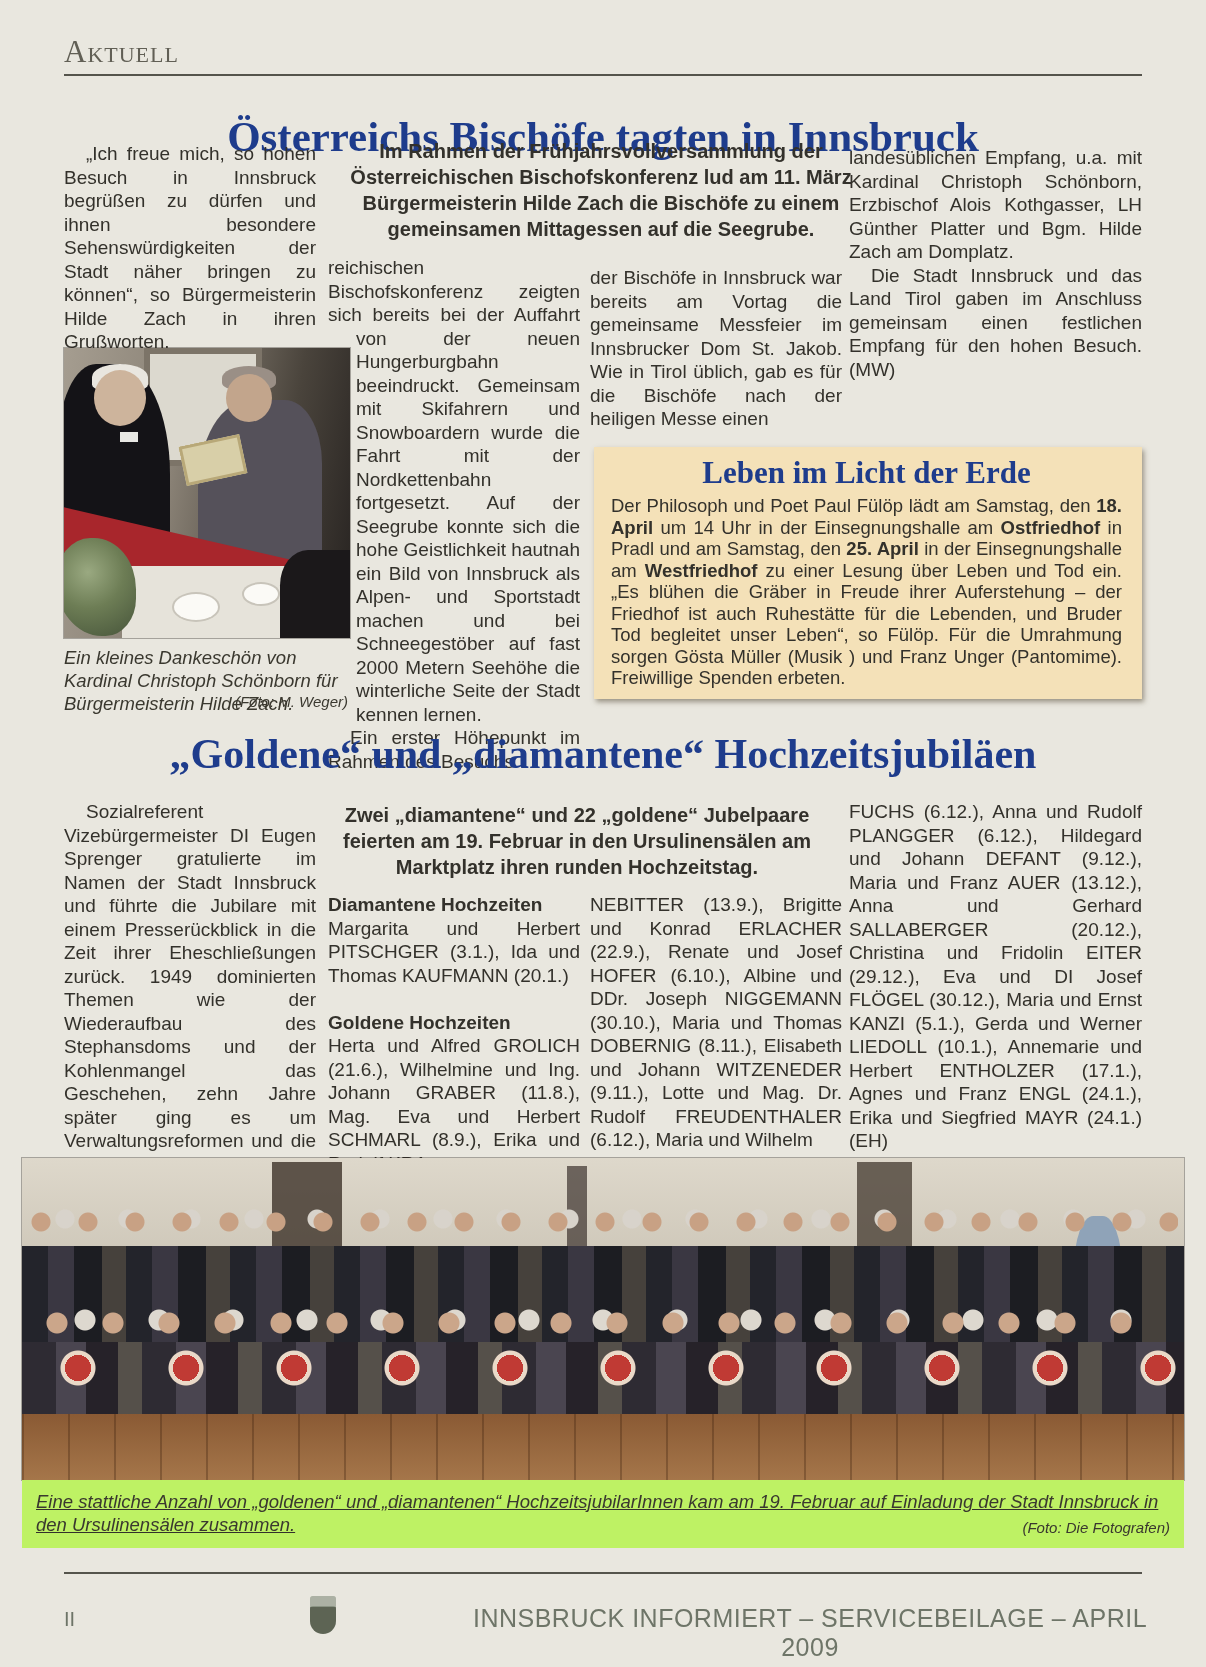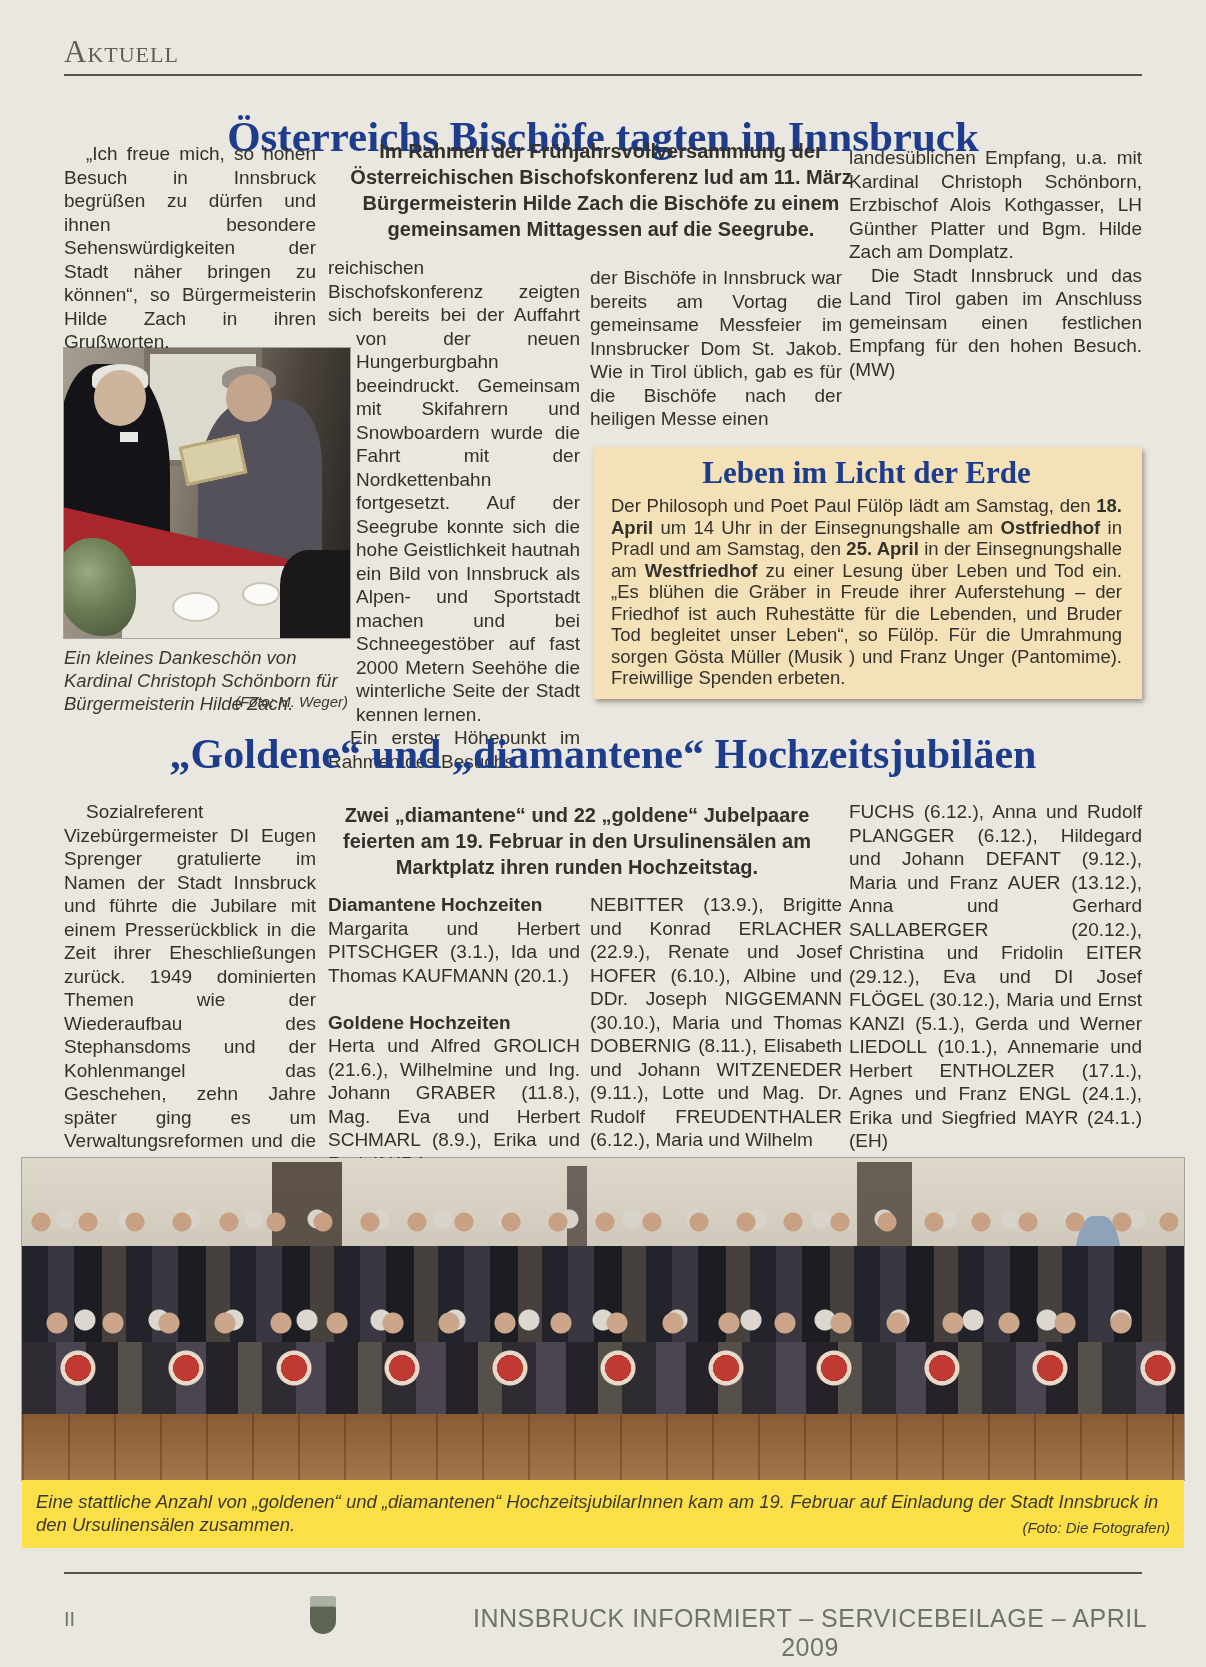--- a/index.html
+++ b/index.html
@@ -63,21 +63,21 @@
     background-size:56px 34px,74px 34px;background-position:0 0,28px 0;background-repeat:repeat-x;}
   .gp-bodies2{left:0;top:184px;right:0;height:82px;
     background:repeating-linear-gradient(90deg,#2e2b33 0 34px,#4a4550 34px 64px,#262229 64px 96px,#55504a 96px 120px);}
   .gp-bouquets{left:30px;top:182px;right:0;height:72px;
     background-image:radial-gradient(circle at 26px 28px,#c03a34 0 13px,#ead9c8 13px 17px,rgba(0,0,0,0) 18px);
     background-size:108px 72px;background-repeat:repeat-x;}
   .gp-floor{left:0;top:256px;right:0;bottom:0;
     background:linear-gradient(#8a5a34,#a5764a);}
   .gp-floor:after{content:"";position:absolute;inset:0;
     background:repeating-linear-gradient(90deg,rgba(55,28,10,.3) 0 2px,rgba(0,0,0,0) 2px 46px);}
-  .gp-caption-strip{background:#fde047;padding:10px 14px 12px 14px;position:relative;height:46px;box-sizing:content-box;}
+  .gp-caption-strip{background:#bef264;padding:10px 14px 12px 14px;position:relative;height:46px;box-sizing:content-box;text-decoration:underline;}
   .shield{width:26px;height:38px;background:linear-gradient(#8a9383 0 30%,#5d6454 30% 100%);
           border-radius:3px 3px 13px 13px;box-shadow:inset 0 10px 0 rgba(235,235,225,.35);}
 </style>
 </head>
 <body>
 
 <div id="page">
 
   <div class="abs kicker" style="left:64px;top:34px;">Aktuell</div>
   <div class="abs rule" style="left:64px;top:74px;width:1078px;"></div>

